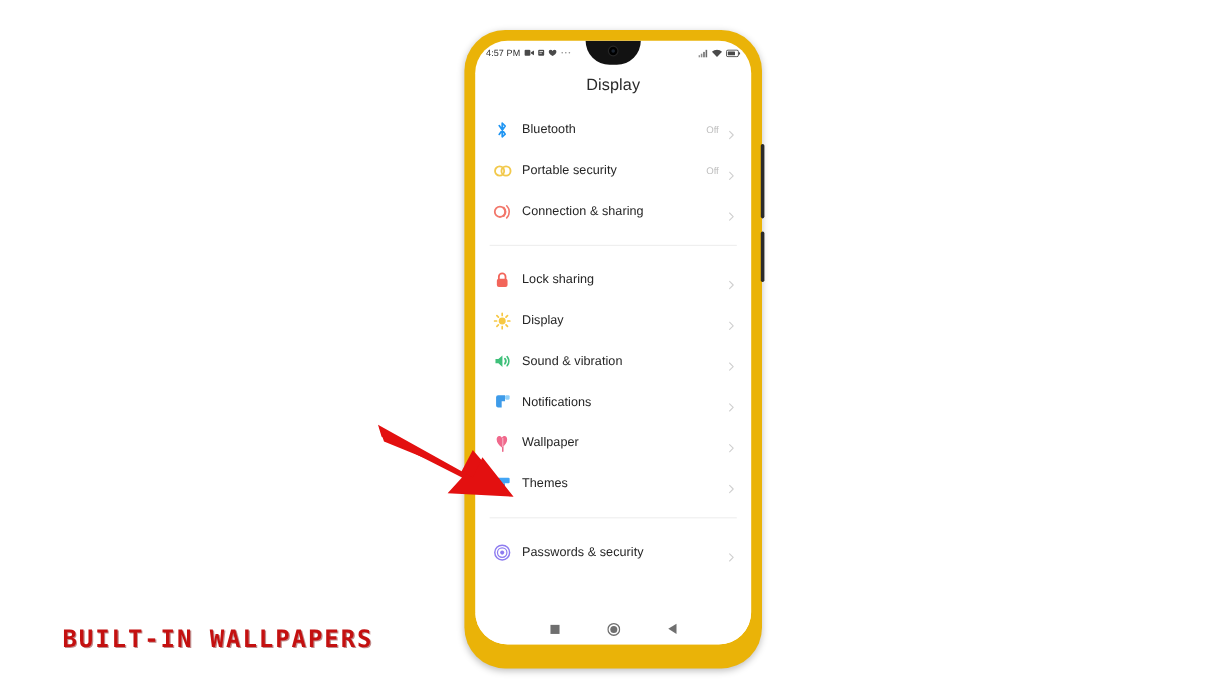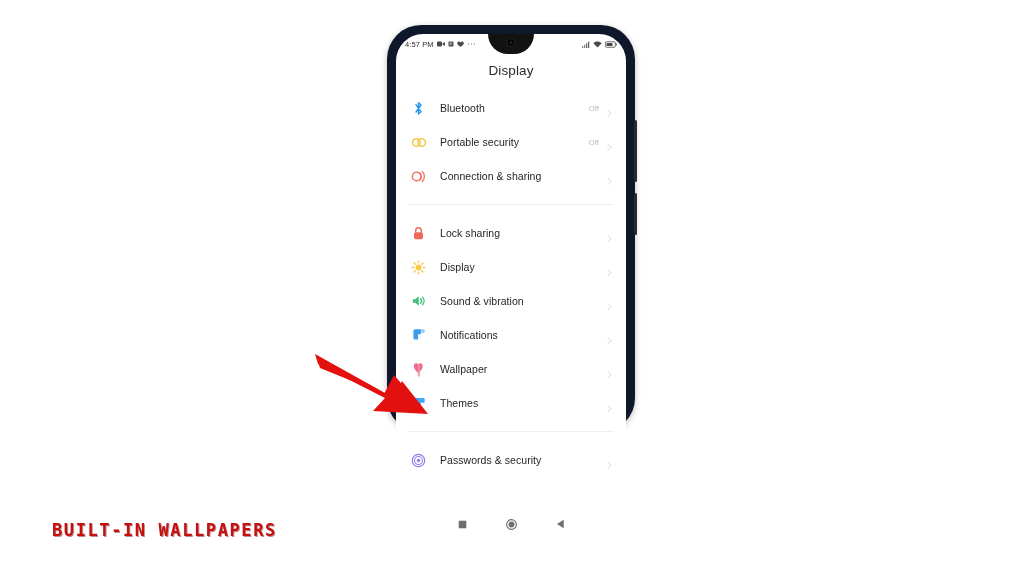--- a/index.html
+++ b/index.html
@@ -8,22 +8,22 @@
     background: #ffffff;
     font-family: "Liberation Sans", sans-serif;
     overflow: hidden;
   }
   #stage { position: relative; width: 1024px; height: 576px; background: #ffffff; }
 
   
   #phone-frame {
     position: absolute;
     left: 387px; top: 25px;
-    width: 248px; height: 407px;
-    background: #0f172a;
+    width: 248px; height: 532px;
+    background: #eab308;
     border-radius: 34px;
     box-shadow: 0 2px 6px rgba(0,0,0,0.25);
   }
   #phone-screen {
     position: absolute;
     left: 9px; top: 9px;
     width: 230px; height: 503px;
     background: #ffffff;
     border-radius: 27px;
     overflow: hidden;
@@ -107,21 +107,21 @@
     align-items: center;
     height: 34px;
     padding: 0 12px 0 14px;
   }
   .row-icon {
     width: 17px; height: 17px;
     flex: 0 0 17px;
     display: flex; align-items: center; justify-content: center;
   }
   .row-label {
-    margin-left: 13px;
+    margin-left: 8px;
     font-size: 10.5px;
     color: #252525;
     letter-spacing: 0.05px;
     white-space: nowrap;
   }
   .row-value {
     margin-left: auto;
     font-size: 8px;
     color: #bdbdbd;
     padding-right: 6px;
@@ -154,21 +154,21 @@
     left: 310px; top: 348px;
     width: 122px; height: 72px;
     pointer-events: none;
   }
 
   
   #caption {
     position: absolute;
     left: 52px; top: 520px;
     font-family: "DejaVu Sans Mono", monospace;
-    font-size: 17px;
+    font-size: 20px;
     font-weight: bold;
     color: #c41010;
     letter-spacing: 1.6px;
     text-shadow: 1px 1px 0 rgba(120,0,0,0.45);
     white-space: nowrap;
   }
 </style>
 </head>
 <body>
 

